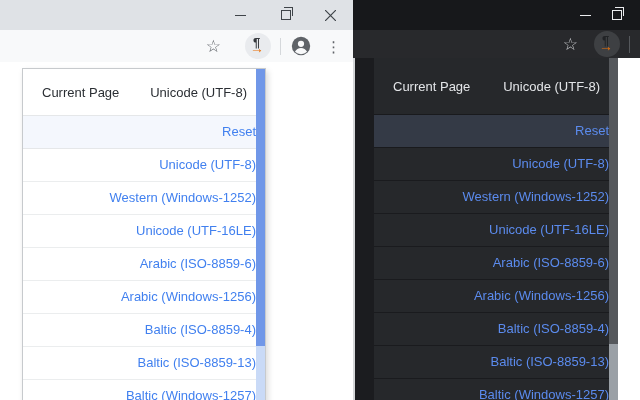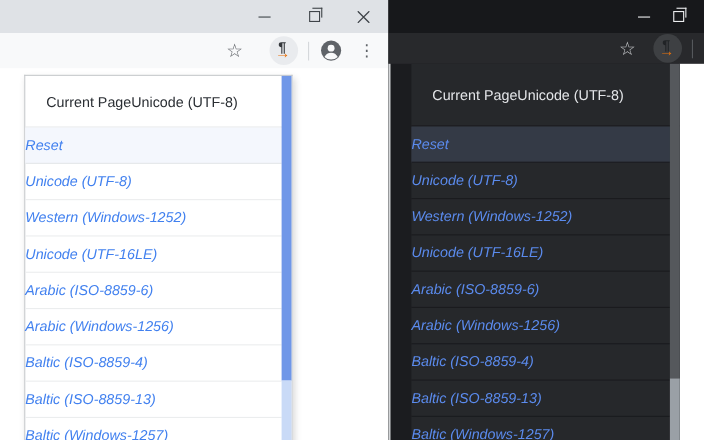--- a/index.html
+++ b/index.html
@@ -40,26 +40,26 @@
   .toolbar-dark .tb-sep{background:#55585c;margin-right:0;}
   .edge-light{position:absolute;left:0;top:58px;bottom:0;width:2px;background:#d4d6d8;}
   .page-white{position:absolute;right:0;top:58px;bottom:0;width:22px;background:#ffffff;}
 
   
   .popup{position:absolute;box-sizing:border-box;font-size:13px;}
   .popup-light{left:22px;top:68px;width:244px;height:346px;background:#fff;
     border:1px solid #c7cacd;border-bottom:none;box-shadow:2px 3px 6px rgba(0,0,0,.15);}
   .popup-dark{left:21px;top:58px;width:244px;height:346px;background:#26282b;}
 
-  .pp-header{display:flex;align-items:center;
+  .pp-header{display:flex;align-items:center;justify-content:space-between;
     padding:0 18px 0 19px;}
   .popup-light .pp-header{height:46px;color:#2a2e33;border-bottom:1px solid #e5e7e9;}
   .popup-dark  .pp-header{height:56px;color:#e3e5e8;border-bottom:1px solid #191a1d;}
 
-  .pp-row{height:32px;line-height:32px;text-align:left;margin-right:9px;font-style:italic;}
+  .pp-row{height:32px;line-height:32px;text-align:right;margin-right:9px;}
   .popup-light .pp-row{border-bottom:1px solid #ebedee;color:var(--light-accent);}
   .popup-dark  .pp-row{border-bottom:1px solid #1a1b1e;color:var(--dark-accent);}
   .popup-light .pp-reset{background:#f4f7fd;border-bottom:1px solid #e5e7e9;}
   .popup-dark  .pp-reset{background:#343a46;border-bottom:1px solid #191a1d;}
 
   .pp-scroll{position:absolute;top:0;right:0;width:9px;height:100%;display:flex;flex-direction:column;}
   .popup-light .sb-thumb{height:277px;background:var(--sb-light-thumb);}
   .popup-light .sb-track{flex:1;background:var(--sb-light-track);}
   .popup-dark  .sb-thumb{height:286px;background:var(--sb-dark-thumb);}
   .popup-dark  .sb-track{flex:1;background:var(--sb-dark-track);}

